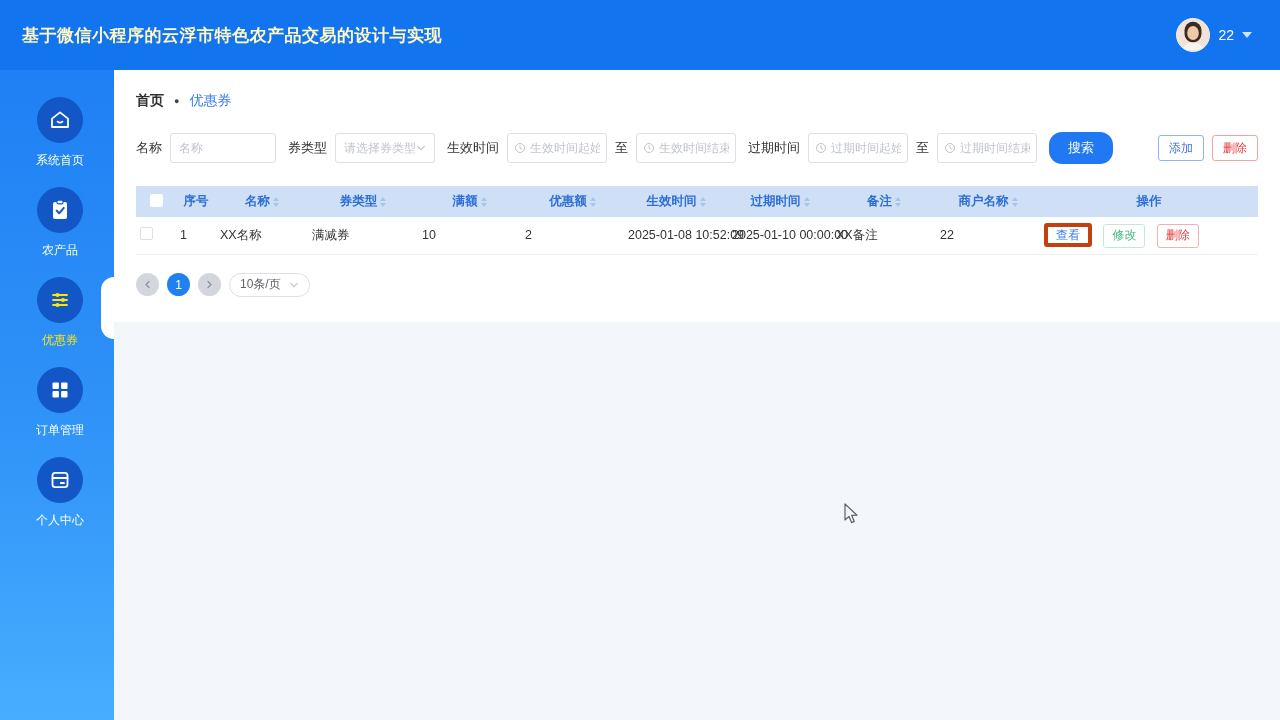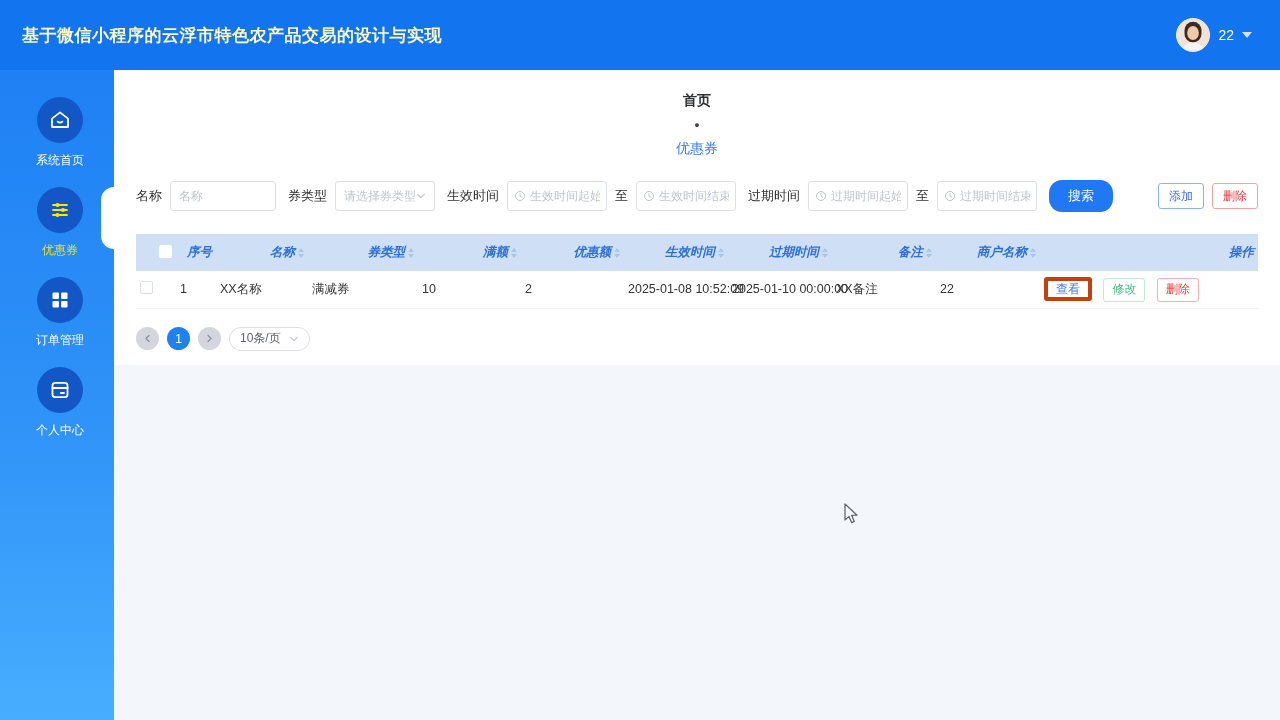--- a/index.html
+++ b/index.html
@@ -28,21 +28,21 @@
   .icon-circle svg { width:24px; height:24px; }
   .nav-label { font-size:12px; color:#ffffff; }
   .nav-item.active .nav-label { color:#f8e11c; }
   .active-bump { position:absolute; right:0; top:50%; transform:translateY(-58%);
     width:13px; height:62px; background:#ffffff; border-radius:62px 0 0 62px; }
 
   
   .main { position:absolute; left:114px; top:70px; width:1166px; height:650px; background:#f3f6fa; }
   .card { background:#ffffff; padding:22px 22px 14px 22px; min-height:252px; }
 
-  .breadcrumb { display:flex; align-items:center; gap:10px; font-size:14px; margin-bottom:22px;flex-direction:column; }
+  .breadcrumb { display:flex; align-items:center; gap:10px; font-size:14px; margin-bottom:22px; }
   .crumb-home { color:#303133; font-weight:bold; cursor:pointer; }
   .crumb-dot { color:#444; font-size:9px; }
   .crumb-current { color:#3a7bf0; cursor:pointer; }
 
   
   .filter-row { display:flex; align-items:center; font-size:13px; color:#333; margin-bottom:22px; }
   .f-label { margin-right:8px; white-space:nowrap; }
   .f-input, .f-select, .f-date { height:30px; border:1px solid #dcdfe6; border-radius:3px;
     background:#fff; display:flex; align-items:center; padding:0 8px; margin-right:12px; }
   .f-input input { border:none; outline:none; width:88px; font-size:12px;
@@ -56,22 +56,22 @@
   .btn-search { height:32px; width:64px; background:#2178f3; color:#fff; border:none;
     border-radius:13px; font-size:13px; cursor:pointer; font-family:inherit; }
   .spacer { flex:1; }
   .btn-add { height:26px; padding:0 10px; background:#fff; border:1px solid #8fb4f5; color:#3a6ef0;
     border-radius:3px; font-size:12px; cursor:pointer; margin-right:8px; font-family:inherit; }
   .btn-del-top { height:26px; padding:0 10px; background:#fff; border:1px solid #efa5a5; color:#e23c3c;
     border-radius:3px; font-size:12px; cursor:pointer; font-family:inherit; }
 
   
   table { width:100%; border-collapse:collapse; table-layout:fixed; font-size:12.5px; }
-  thead th { background:#cfe0f6; color:#2e6fd6; font-weight:bold; text-align:right;
-    height:37px; padding:0 4px; white-space:nowrap;font-style:italic; }
+  thead th { background:#cfe0f6; color:#2e6fd6; font-weight:bold; text-align:center;
+    height:31px; padding:0 4px; white-space:nowrap; }
   tbody td { height:37px; padding:0 4px; color:#333; border-bottom:1px solid #eef1f6;
     white-space:nowrap; overflow:visible; }
   .sort-caret { display:inline-block; vertical-align:middle; margin-left:3px; }
   .sort-caret i { display:block; width:0; height:0; border-left:3.5px solid transparent;
     border-right:3.5px solid transparent; }
   .sort-caret .up { border-bottom:4px solid #a8c4ea; margin-bottom:2px; }
   .sort-caret .dn { border-top:4px solid #a8c4ea; }
   .cbx { width:13px; height:13px; border-radius:2px; background:#fff; display:inline-block; cursor:pointer; }
   tbody .cbx { border:1px solid #dcdfe6; }
   .row-btn { height:24px; padding:0 8px; background:#fff; border-radius:3px; font-size:12px;
@@ -117,20 +117,30 @@
   <div class="nav-item">
     <div class="icon-circle">
       <svg viewBox="0 0 24 24" fill="none" stroke="#fff" stroke-width="1.8" stroke-linecap="round" stroke-linejoin="round">
         <path d="M4 10.6 L12 4.4 L20 10.6 V19 H4 Z"></path>
         <path d="M9.6 13.6 q2.4 2.1 4.8 0"></path>
       </svg>
     </div>
     <div class="nav-label">系统首页</div>
   </div>
 
+  <div class="nav-item">
+    <div class="icon-circle">
+      <svg viewBox="0 0 24 24">
+        <rect x="5" y="4" width="14" height="17" rx="2" fill="#fff"></rect>
+        <rect x="9" y="2.2" width="6" height="3.6" rx="1.2" fill="#fff" stroke="#1356c5" stroke-width="1.2"></rect>
+        <path d="M8.6 12.6 l2.6 2.7 l4.6 -5.4" stroke="#1356c5" stroke-width="2" fill="none" stroke-linecap="round" stroke-linejoin="round"></path>
+      </svg>
+    </div>
+    <div class="nav-label">农产品</div>
+  </div>
 
   <div class="nav-item active">
     <div class="active-bump"></div>
     <div class="icon-circle">
       <svg viewBox="0 0 24 24">
         <g stroke="#ffe600" stroke-width="1.8" stroke-linecap="round">
           <line x1="5" y1="7" x2="19" y2="7"></line>
           <line x1="5" y1="12" x2="19" y2="12"></line>
           <line x1="5" y1="17" x2="19" y2="17"></line>
         </g>

